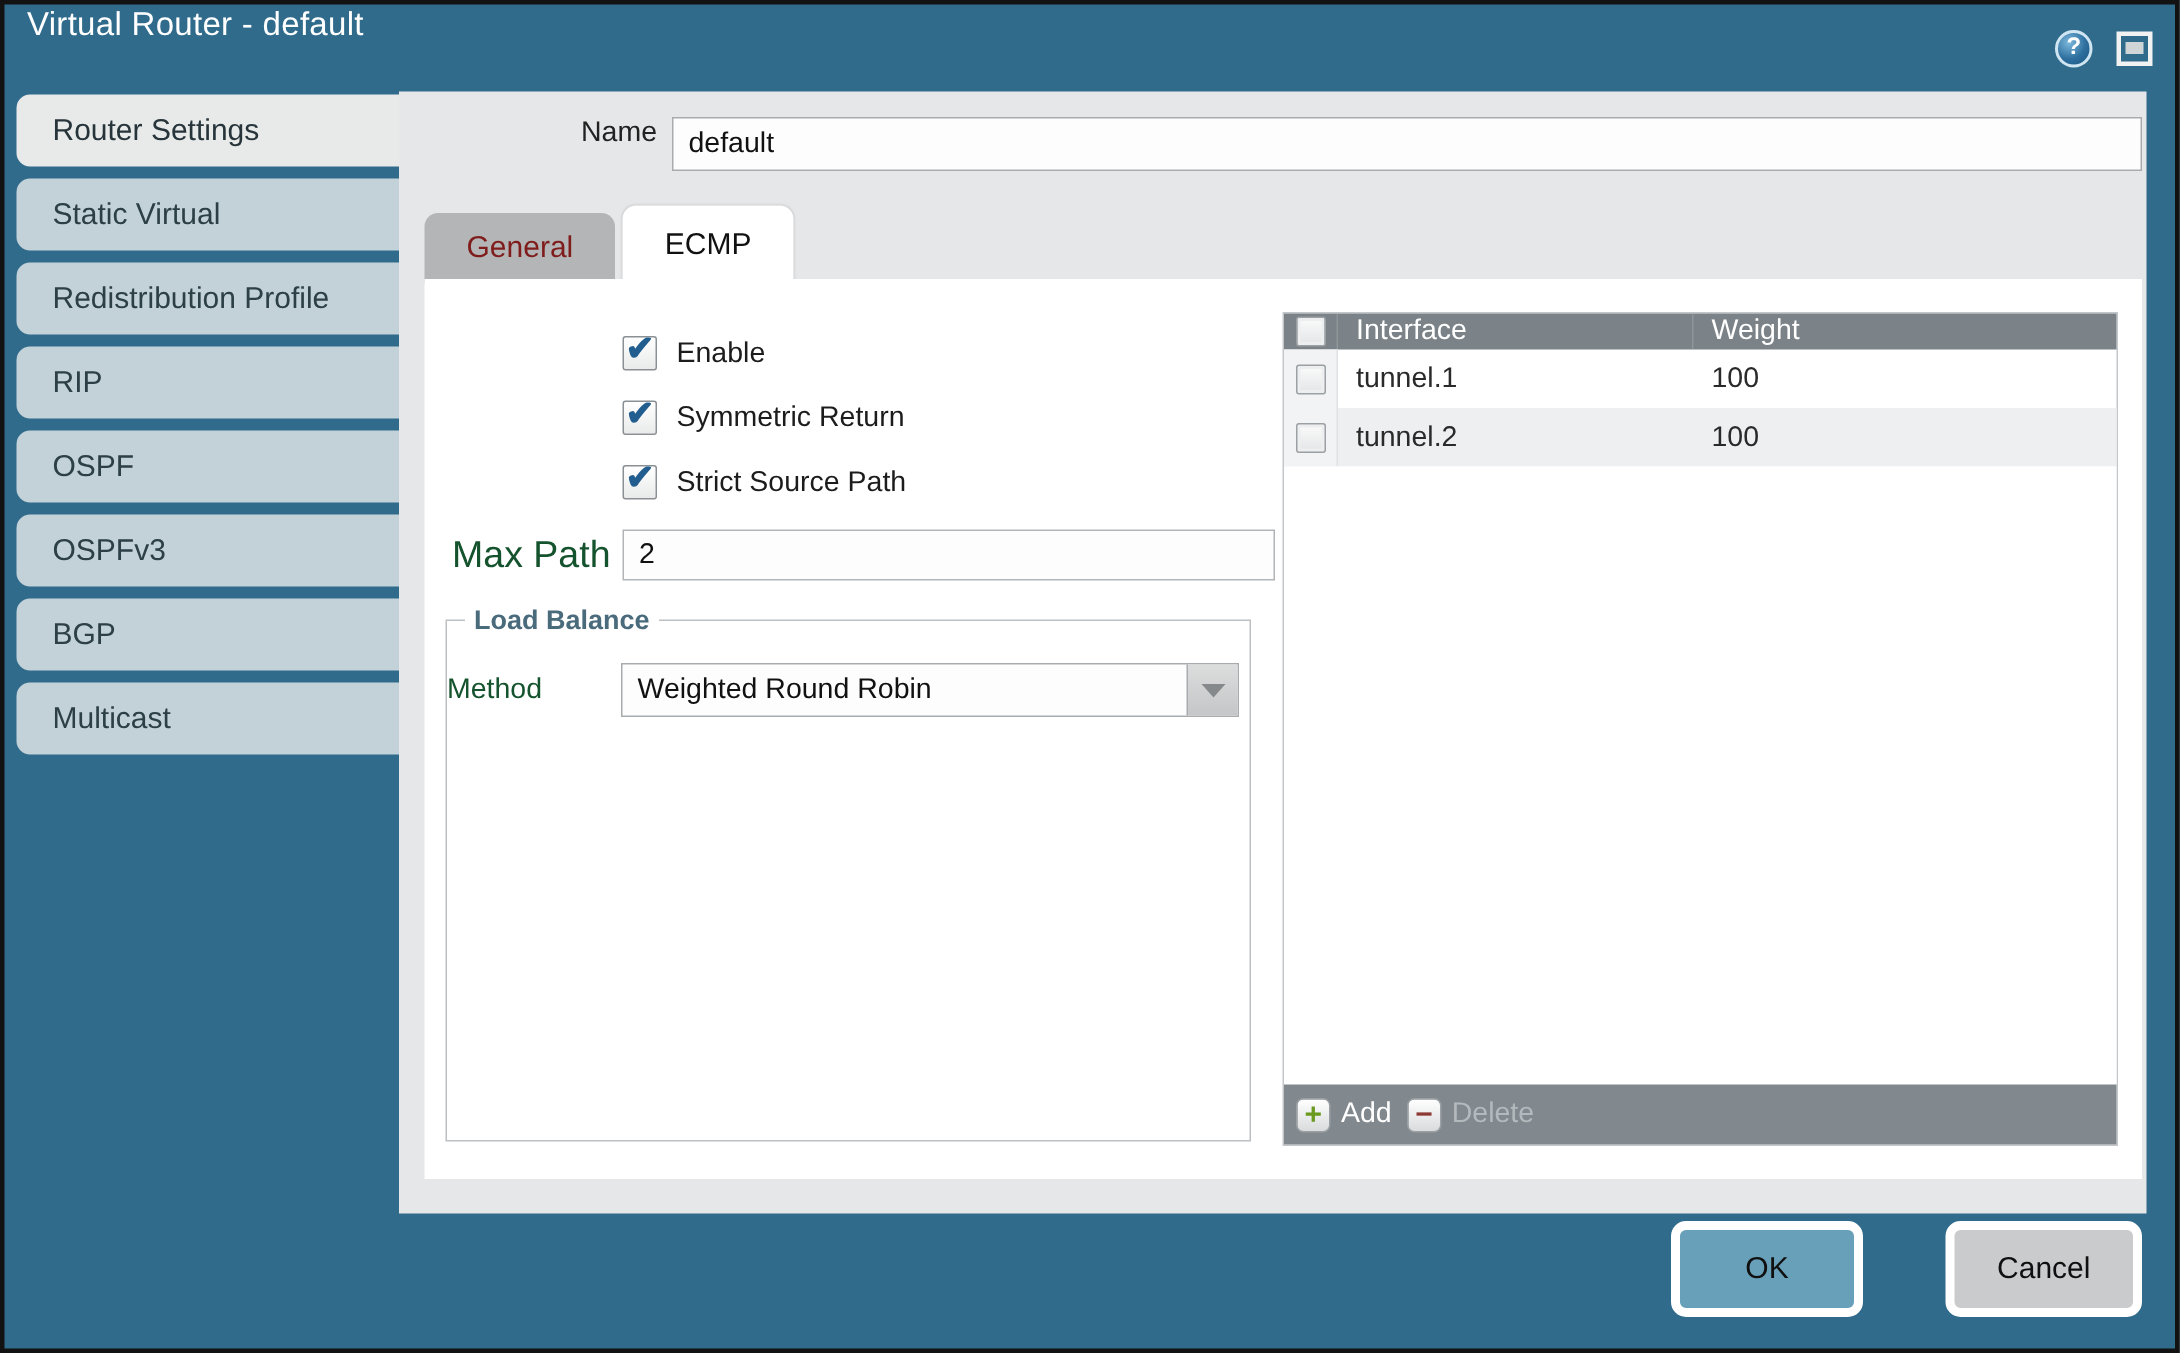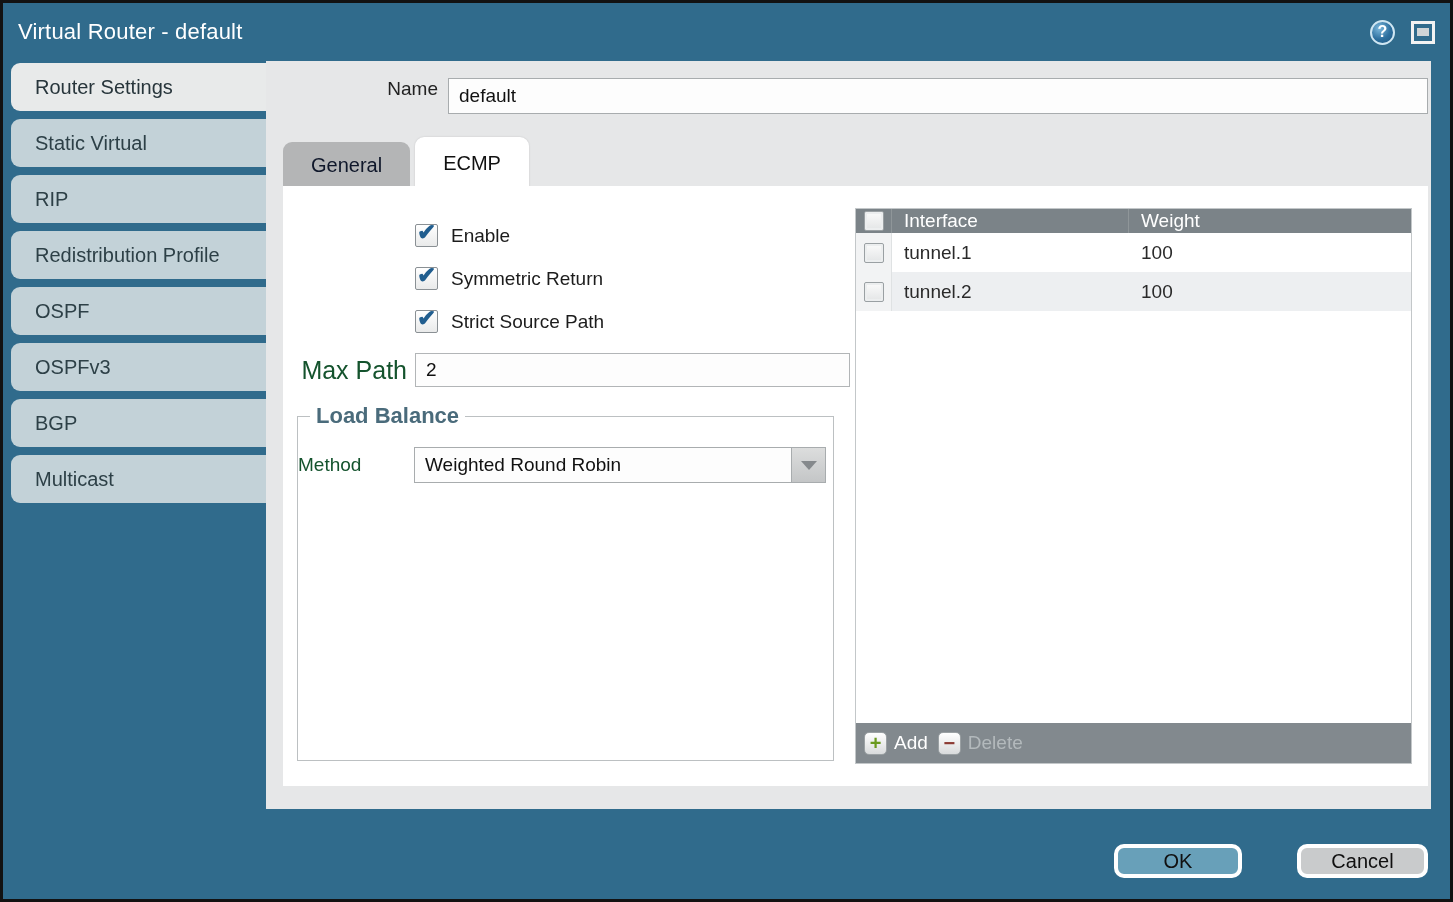--- a/index.html
+++ b/index.html
@@ -7,21 +7,21 @@
   body { font-family:"Liberation Sans", sans-serif; }
 
   #window {
     position:relative; width:1453px; height:902px;
     background:#306b8c; border:3px solid #121212; overflow:hidden;
   }
 
   
   .titlebar {
     position:absolute; top:0; left:0; right:0; height:58px;
-    display:flex; align-items:center; padding:0 15px; color:#fff;
+    display:flex; padding:0 15px; color:#fff;
   }
   .titlebar .title { font-size:22px; letter-spacing:0.2px; }
   .titlebar .icons { margin-left:auto; display:flex; align-items:center; gap:16px; }
   .help-icon {
     width:25px; height:25px; border-radius:50%;
     background:radial-gradient(circle at 35% 30%, #7db9dd, #2d6f9e 55%, #1d567f);
     border:2px solid #cfe6f2; color:#fff; font-size:16px; font-weight:bold;
     display:flex; align-items:center; justify-content:center; cursor:pointer;
   }
   .restore-icon {
@@ -51,21 +51,21 @@
   }
   .name-row label { font-size:19px; color:#222; margin-right:10px; }
   .name-row input {
     width:980px; height:36px; border:1px solid #a8acae; background:#fdfdfd;
     font-size:19px; padding:0 10px; font-family:"Liberation Sans",sans-serif; color:#111;
   }
 
   .tabstrip { position:absolute; top:76px; left:17px; display:flex; align-items:flex-end; gap:5px; }
   .tab {
     height:47px; padding:0 28px; display:flex; align-items:center;
-    background:#b4b5b6; color:#0f172a; font-size:20px;
+    background:#b4b5b6; color:#7f1d1d; font-size:20px;
     border-radius:9px 9px 0 0; cursor:pointer;
   }
   .tab.active { height:52px; background:#fff; color:#111; box-shadow:0 0 2px rgba(0,0,0,.15); }
 
   .tabpanel {
     position:absolute; top:125px; left:17px; right:3px; height:600px;
     background:#ffffff;
   }
 
   
@@ -89,21 +89,21 @@
     margin-left:8px; width:435px; height:34px; border:1px solid #b2b5b7;
     background:#fdfdfd; font-size:19px; padding:0 10px;
     font-family:"Liberation Sans",sans-serif; color:#111;
   }
 
   fieldset.load-balance {
     position:absolute; left:14px; top:217px; width:537px; height:358px;
     border:1px solid #bcc0c2; padding:0;
   }
   fieldset.load-balance legend {
-    margin-left:12px; padding:0 6px; font-size:22px; font-weight:bold; color:#4a6b7b;
+    margin-left:12px; padding:0 6px; font-size:18px; font-weight:bold; color:#4a6b7b;
   }
   .method-row { display:flex; align-items:center; margin-top:18px; }
   .method-row .lbl { width:104px; text-align:left; font-size:19px; color:#14532d; flex:none; }
   .select {
     margin-left:12px; width:412px; height:36px; border:1px solid #a8acae;
     background:#fdfdfd; display:flex; align-items:center; cursor:pointer;
   }
   .select .value { flex:1; font-size:19px; color:#111; padding:0 10px; }
   .select .arrow-btn {
     width:34px; height:100%; background:linear-gradient(#dcdddd,#c4c6c7);
@@ -148,21 +148,21 @@
     font-size:20px; font-weight:900; line-height:1;
   }
   .tool-icon.add { color:#6a9a1f; }
   .tool-icon.del { color:#8c3b34; }
   .tool-btn .t-lbl { font-size:19px; color:#fff; }
   .tool-btn.disabled .t-lbl { color:#b3b9bc; }
 
   
   .actions { position:absolute; right:22px; bottom:21px; display:flex; gap:15px; }
   .btn {
-    height:34px; border-radius:10px; border:4px solid #ffffff;
+    height:64px; border-radius:10px; border:6px solid #ffffff;
     font-size:20px; color:#101010; display:flex; align-items:center; justify-content:center;
     cursor:pointer; font-family:"Liberation Sans",sans-serif;
   }
   .btn.ok { width:128px; background:#68a0b9; }
   .btn.cancel { width:131px; background:#c9cbcc;margin-left:40px; }
 </style>
 </head>
 <body>
 
 <div id="window">
@@ -173,22 +173,22 @@
       <div class="help-icon">?</div>
       <div class="restore-icon">
         <div class="inner"></div>
       </div>
     </div>
   </div>
 
   <div class="sidebar">
     <div class="side-item active">Router Settings</div>
     <div class="side-item">Static Virtual</div>
+    <div class="side-item">Redistribution Profile</div>
     <div class="side-item">RIP</div>
-    <div class="side-item">Redistribution Profile</div>
     <div class="side-item">OSPF</div>
     <div class="side-item">OSPFv3</div>
     <div class="side-item">BGP</div>
     <div class="side-item">Multicast</div>
   </div>
 
   <div class="main">
 
     <div class="name-row">
       <label>Name</label>

